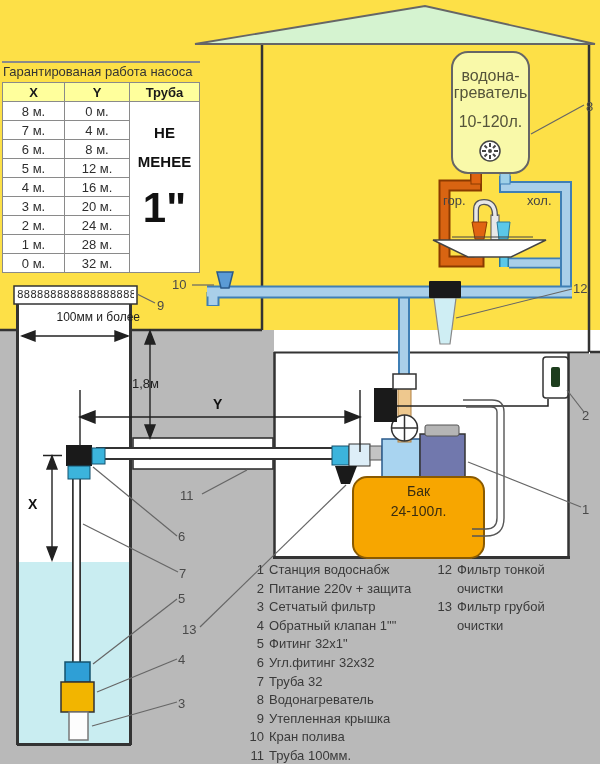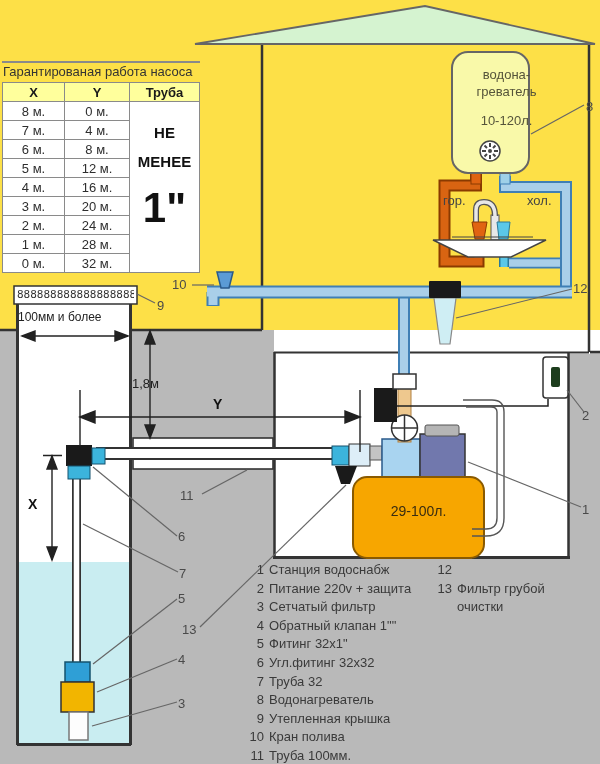--- a/index.html
+++ b/index.html
@@ -18,21 +18,21 @@
       padding:0;height:18px;color:#2e2e2e;background:#fff;}
   table.ptable th{background:#ffff9c;font-weight:bold;color:#1a1a1a;}
   .c-x{width:61px;} .c-y{width:64px;} .c-p{width:69px;}
   td.pipecell{vertical-align:top;}
   .pnote{margin-top:22px;font-weight:bold;font-size:15px;line-height:17px;color:#111;text-align:center;}
   .psize{margin-top:16px;font-weight:bold;font-size:42px;color:#111;text-align:center;line-height:44px;}
   
   .hatch{position:absolute;left:17px;top:287px;width:117px;height:15px;overflow:hidden;
          font-family:"DejaVu Sans Mono",monospace;font-size:11px;line-height:15px;color:#333;letter-spacing:0px;}
   
-  .hx{position:absolute;left:452px;width:77px;text-align:center;font-size:13px;color:#55543a;margin-left:16px;}
+  .hx{position:absolute;left:452px;width:77px;text-align:center;font-size:16px;color:#55543a;}
   .bx{position:absolute;left:353px;width:131px;text-align:center;font-size:14px;color:#3a2d10;}
   
   .leg{position:absolute;font-size:13px;color:#3a3a3a;}
   .leg-row{display:flex;line-height:18.6px;}
   .leg-num{width:24px;text-align:right;margin-right:5px;flex:none;}
   .leg2 .leg-text{width:112px;white-space:normal;line-height:18.6px;}
 </style>
 </head>
 <body>
 
@@ -249,23 +249,24 @@
   </tbody>
     </table>
 
   <div class="hatch">88888888888888888888</div>
 
   <div class="hx" style="top:67px">водона-</div>
   <div class="hx" style="top:84px">греватель</div>
   <div class="hx" style="top:113px">10-120л.</div>
   <div class="txt" style="left:443px;top:193px;font-size:13px;color:#444">гор.</div>
   <div class="txt" style="left:527px;top:193px;font-size:13px;color:#444">хол.</div>
-  <div class="bx" style="top:503px">29-100л.</div>
-
-  <div class="txt dim" style="left:18px;top:310px;width:112px;text-align:left;font-size:12px">100мм и более</div>
+  <div class="bx" style="top:483px">Бак</div>
+  <div class="bx" style="top:503px">24-100л.</div>
+
+  <div class="txt dim" style="left:28px;top:310px;width:112px;text-align:right;font-size:12px">100мм и более</div>
   <div class="txt dim" style="left:132px;top:376px">1,8м</div>
   <div class="txt dimb" style="left:213px;top:396px">Y</div>
   <div class="txt dimb" style="left:28px;top:496px">X</div>
 
   <div class="co" style="left:586px;top:99px">8</div>
   <div class="co" style="left:172px;top:277px">10</div>
   <div class="co" style="left:157px;top:298px">9</div>
   <div class="co" style="left:573px;top:281px">12</div>
   <div class="co" style="left:582px;top:408px">2</div>
   <div class="co" style="left:582px;top:502px">1</div>
@@ -320,20 +321,21 @@
       </div>
     <div class="leg-row">
         <div class="leg-num">11</div>
         <div class="leg-text">Труба 100мм.</div>
       </div>
   </div>
 
   <div class="leg leg2" style="left:428px;top:561px">
     <div class="leg-row">
         <div class="leg-num">12</div>
+        <div class="leg-text">Фильтр тонкой очистки</div>
       </div>
     <div class="leg-row">
         <div class="leg-num">13</div>
         <div class="leg-text">Фильтр грубой очистки</div>
       </div>
   </div>
 
 </div>
 
 </body></html>

